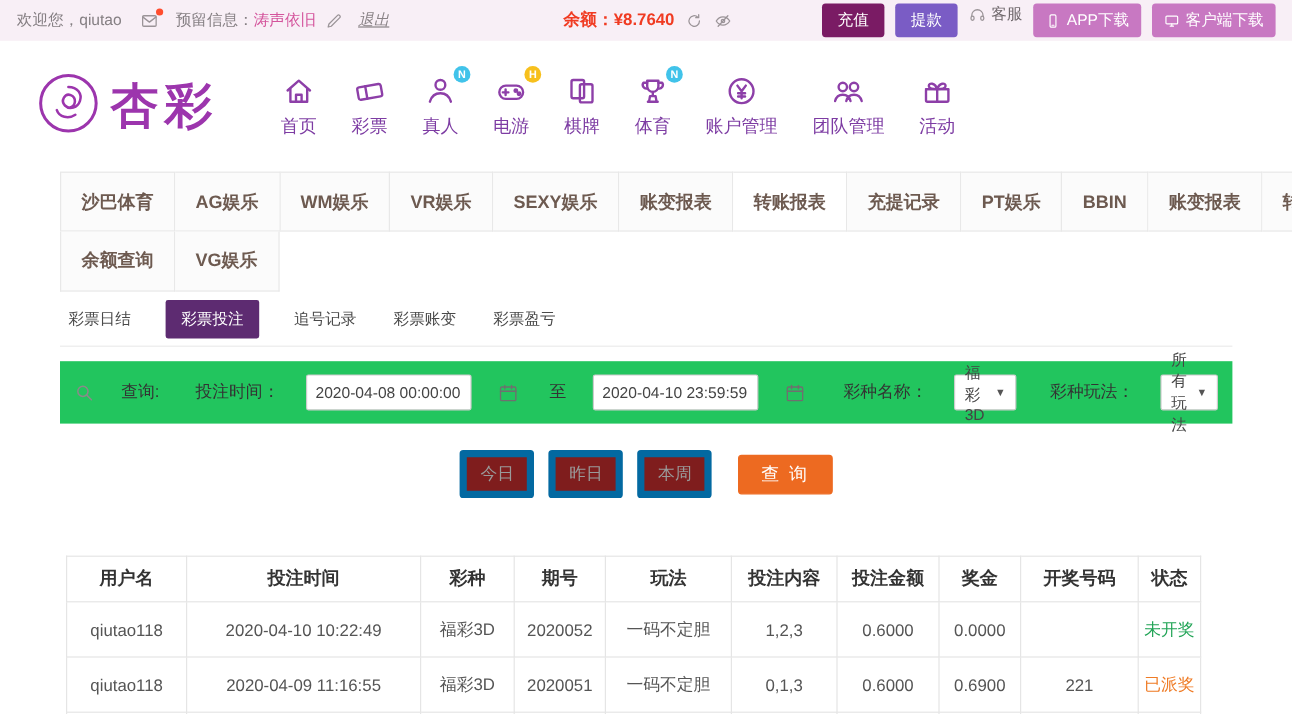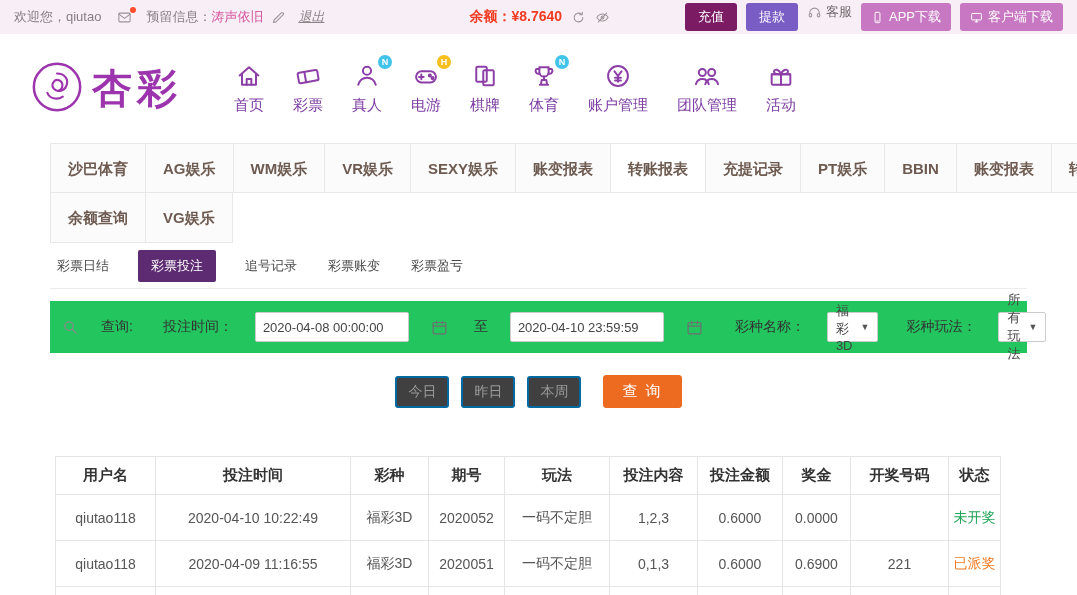--- a/index.html
+++ b/index.html
@@ -55,33 +55,33 @@
   .tab.active { background:#fff; }
 
   .subtabs-wrap { border-bottom:1px solid #ececec; }
   .subtabs { display:flex; align-items:center; gap:27px; padding:7px 5px 6px; }
   .subtab { font-size:13px; color:#4a4a4a; cursor:pointer; padding:7px 2px; }
   .subtab.active { background:#5d2b71; color:#fff; border-radius:2px; padding:7px 13px; }
 
   .querybar { margin-top:12px; height:52px; background:#22c55e; display:flex; align-items:center;
     padding:0 12px; gap:22px; font-size:14px; color:#333; }
   .q-label { white-space:nowrap; }
-  .q-input { width:154px; height:30px; border:1px solid #ccc; border-radius:2px; background:#fff;
+  .q-input { width:138px; height:30px; border:1px solid #ccc; border-radius:2px; background:#fff;
     font-size:13px; color:#444; padding:0 7px; font-family:inherit; }
   .cal-btn { display:inline-flex; cursor:pointer; margin-right:4px;}
   .cal-btn svg { width:17px; height:17px; stroke:#6f6f6f; fill:none; stroke-width:1.6; stroke-linecap:round;}
   .q-select { height:30px; background:#fff; border:1px solid #ccc; border-radius:2px; display:flex;
     align-items:center; justify-content:space-between; padding:0 8px; font-size:13px; color:#444; cursor:pointer; }
   .q-select .arrow { font-size:9px; color:#555; margin-left:8px; }
   .sel-lottery { width:123px; } .sel-play { width:88px; }
   .search-icon svg { width:17px; height:17px; stroke:#8a8a8a; fill:none; stroke-width:1.8; stroke-linecap:round;}
 
   .quick-row { margin-top:22px; text-align:center; }
   .quick-row .inner { display:inline-flex; align-items:center; gap:12px; }
-  .qbtn { background:#404040; border:2px solid #0369a1; border-radius:3px; color:#9a9a9a; font-size:14px;
+  .qbtn { background:#7f1d1d; border:6px solid #0369a1; border-radius:3px; color:#9a9a9a; font-size:14px;
     padding:5px 11px; cursor:pointer; font-family:inherit;}
   .qbtn-search { background:#ed6a21; border:1px solid #ed6a21; color:#fff; font-size:15px; font-weight:normal;
     padding:6px 18px; margin-left:10px; letter-spacing:2px;}
 
   table { border-collapse:collapse; width:945px; margin:48px 0 0 5px; table-layout:fixed; }
   th { border:1px solid #e5e5e5; height:38px; font-size:15px; color:#333; font-weight:bold; text-align:center; }
   td { border:1px solid #e5e5e5; height:46px; font-size:14px; color:#555; text-align:center; white-space:nowrap; }
   td[data-status="green"] { color:#21a456; }
   td[data-status="orange"] { color:#ef7b25; }
   tr.partial td { height:40px; border-bottom:none; }

